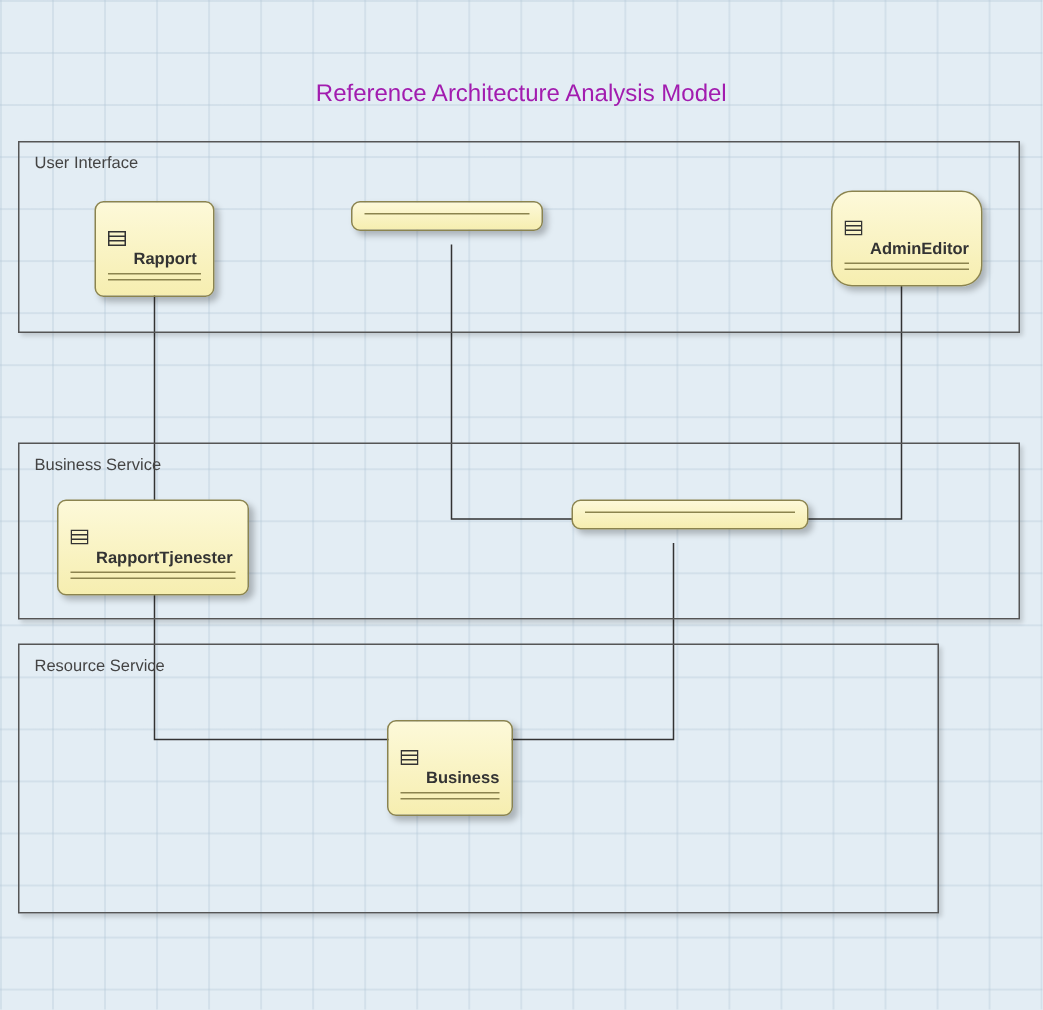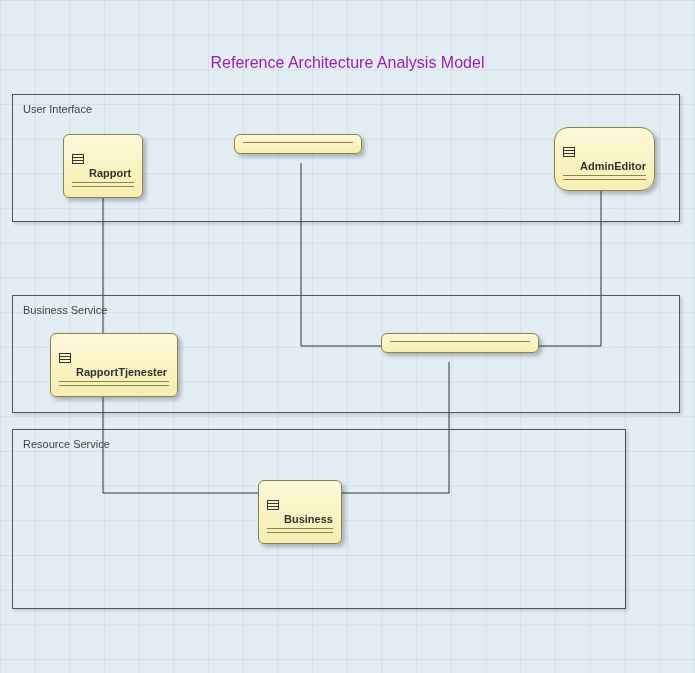--- a/index.html
+++ b/index.html
@@ -135,21 +135,21 @@
     <svg class="class-icon" width="12" height="10">
         <rect x="0.5" y="0.5" width="11" height="9" fill="none" stroke="#333"></rect>
         <line x1="0.5" y1="3.5" x2="11.5" y2="3.5" stroke="#333"></line>
         <line x1="0.5" y1="6.5" x2="11.5" y2="6.5" stroke="#333"></line>
       </svg>
     <span class="class-name">AdminEditor</span>
   </div>
   <div class="class-sep"></div>
 </div>
 
-<div class="class-box" style="left:50px; top:333px; min-width:128px;">
+<div class="class-box" style="left:38px; top:333px; min-width:128px;">
   <div class="class-header">
     <svg class="class-icon" width="12" height="10">
         <rect x="0.5" y="0.5" width="11" height="9" fill="none" stroke="#333"></rect>
         <line x1="0.5" y1="3.5" x2="11.5" y2="3.5" stroke="#333"></line>
         <line x1="0.5" y1="6.5" x2="11.5" y2="6.5" stroke="#333"></line>
       </svg>
     <span class="class-name">RapportTjenester</span>
   </div>
   <div class="class-sep"></div>
 </div>

